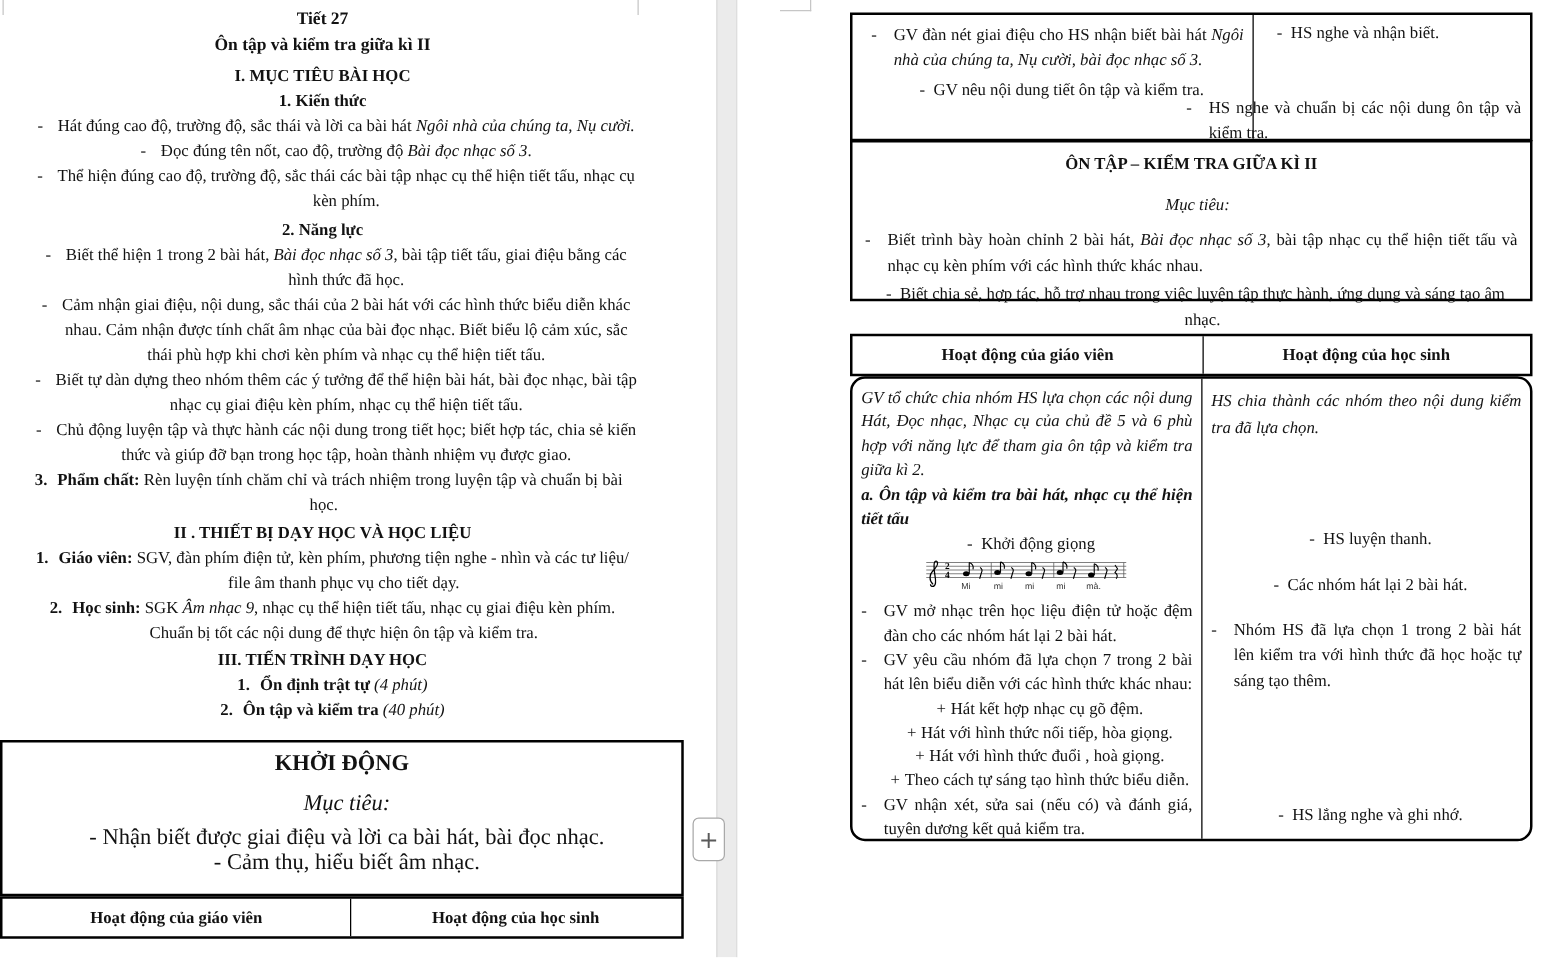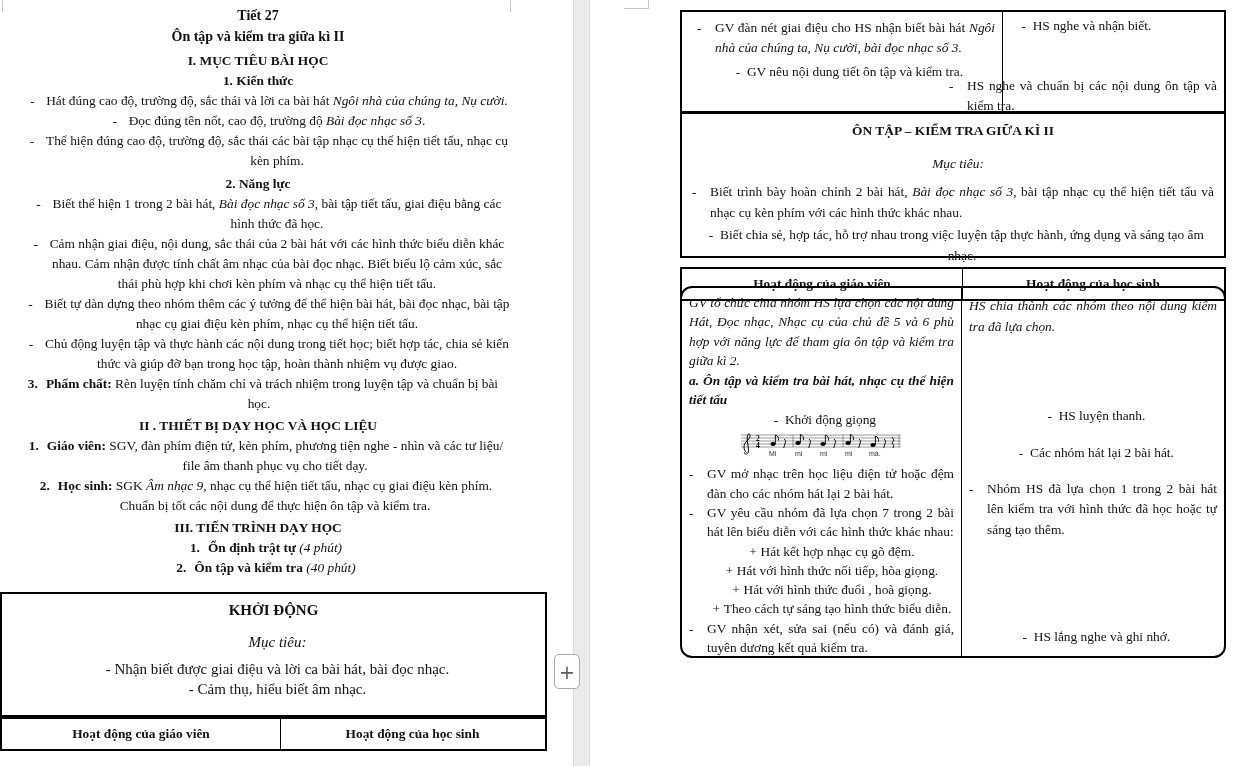--- a/index.html
+++ b/index.html
@@ -24,41 +24,41 @@
   .h{font-weight:bold;}
   .mt2{margin-top:2px}.mt3{margin-top:3px}.mt4{margin-top:4px}
   .bullet{padding-left:38px;text-indent:-28px;}
   .bullet .mk{width:28px;}
   .pnum{padding-left:30px;text-indent:-26px;margin-left:4px;}
   .pnum .mk{width:26px;}
   .pc{margin-left:2px;}
   .pc .mk{width:26px;}
   
   .kd-box{position:absolute;left:0;top:592px;width:547px;height:125px;border:2px solid #000;
-          box-sizing:border-box;font-size:15px;line-height:19px;}
+          box-sizing:border-box;font-size:18px;line-height:19px;}
   .kd-title{text-align:center;font-weight:bold;padding-top:7px;}
   .kd-mt{font-style:italic;margin:13px 0 0 8px;}
   .kd-b1{margin:8px 0 0 8px;}
   .kd-b2{margin:1px 0 0 8px;}
   
   .hdr-tbl{position:absolute;border:2px solid #000;box-sizing:border-box;height:34px;}
   .p1-hdr{left:0;top:717px;width:547px;}
   .p2-hdr{left:90px;top:267px;width:546px;}
   .hcell{position:absolute;top:0;bottom:0;display:flex;align-items:center;justify-content:center;
          font-weight:bold;font-size:13.4px;}
   .hc1{left:0;border-right:1px solid #000;}
   .p1-hdr .hc1{width:278px;} .p1-hdr .hc2{left:278px;right:0;}
   .p2-hdr .hc1{width:280px;} .p2-hdr .hc2{left:280px;right:0;}
   .hc2{position:absolute;}
   
   .t{position:absolute;left:90px;width:546px;border:2px solid #000;box-sizing:border-box;
      font-size:13.4px;}
   .t-row1{top:10px;height:103px;}
-  .t-sec{top:112px;height:146px;}
-  .t-main{top:286px;height:372px;border-radius:12px;}
+  .t-sec{top:112px;height:129px;}
+  .t-main{top:301px;height:372px;border-radius:12px;}
   .cell{position:absolute;top:0;bottom:0;box-sizing:border-box;}
   .t-row1 .gvc{left:8px;width:313px;border-right:1px solid #000;}
   .t-row1 .hsc{left:260px;right:0;}
   .t-main .gvc{left:0;width:280px;border-right:1px solid #000;padding:5px 7px 0 7px;line-height:19.3px;}
   .t-main .hsc{left:280px;right:0;}
   .cb{padding-left:18px;text-indent:-18px;}
   .cb .mk{width:18px;}
   .plusb{padding-left:32px;text-indent:-15px;}
   .plusb .mk{width:15px;}
   .absp{position:absolute;left:7px;right:7px;}

